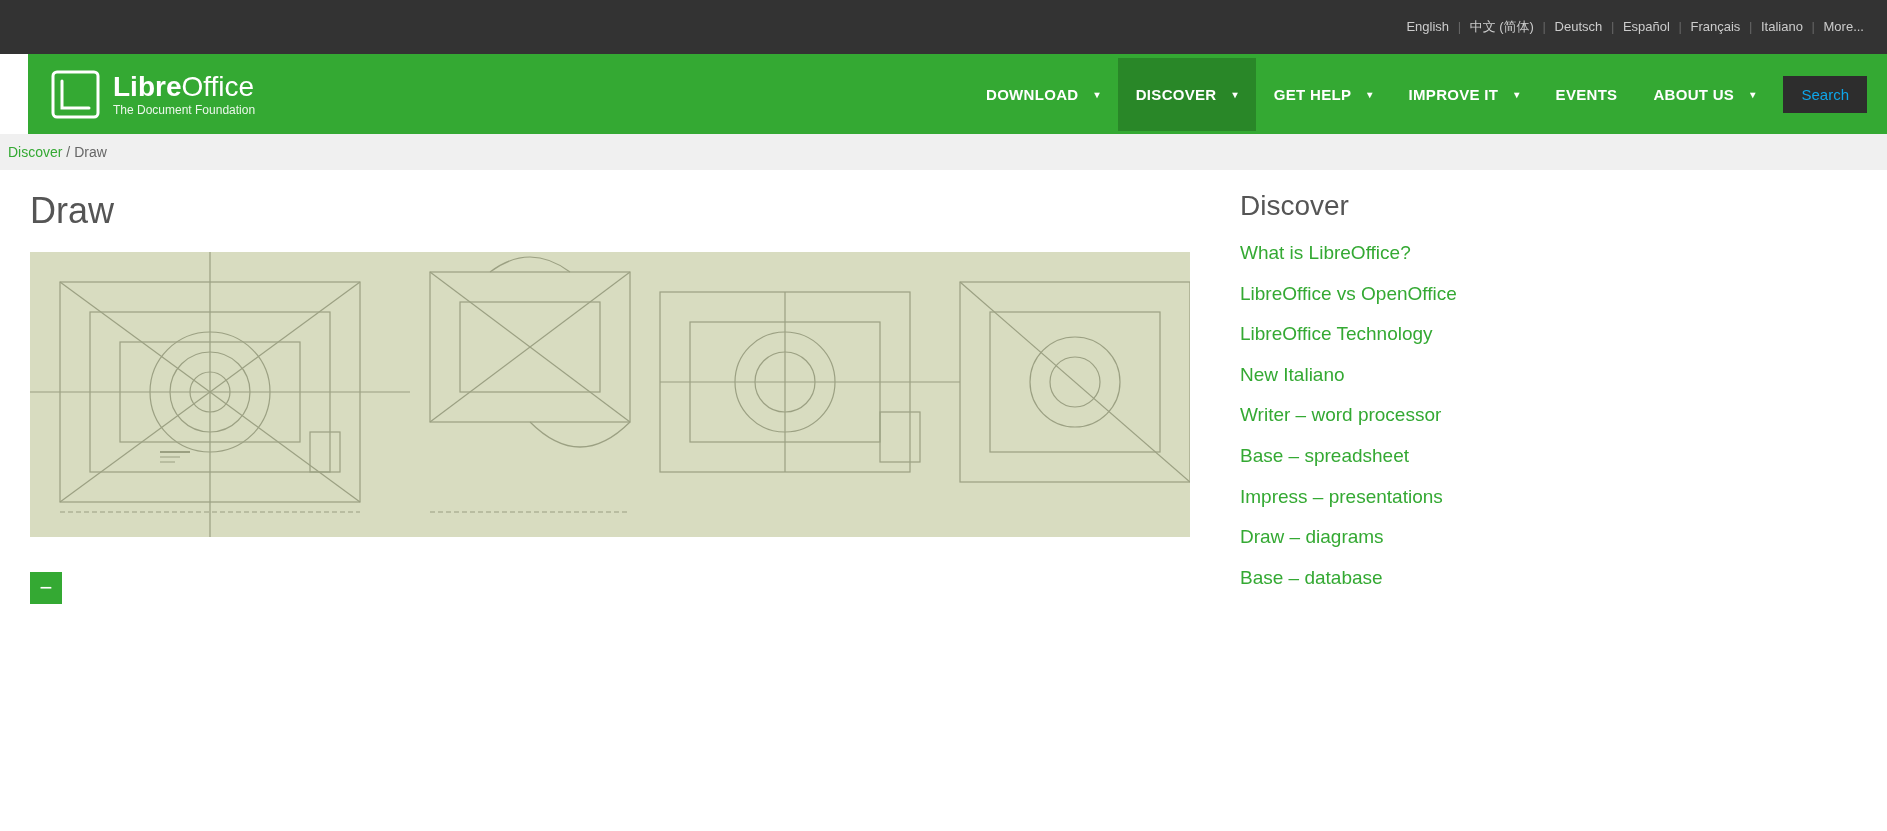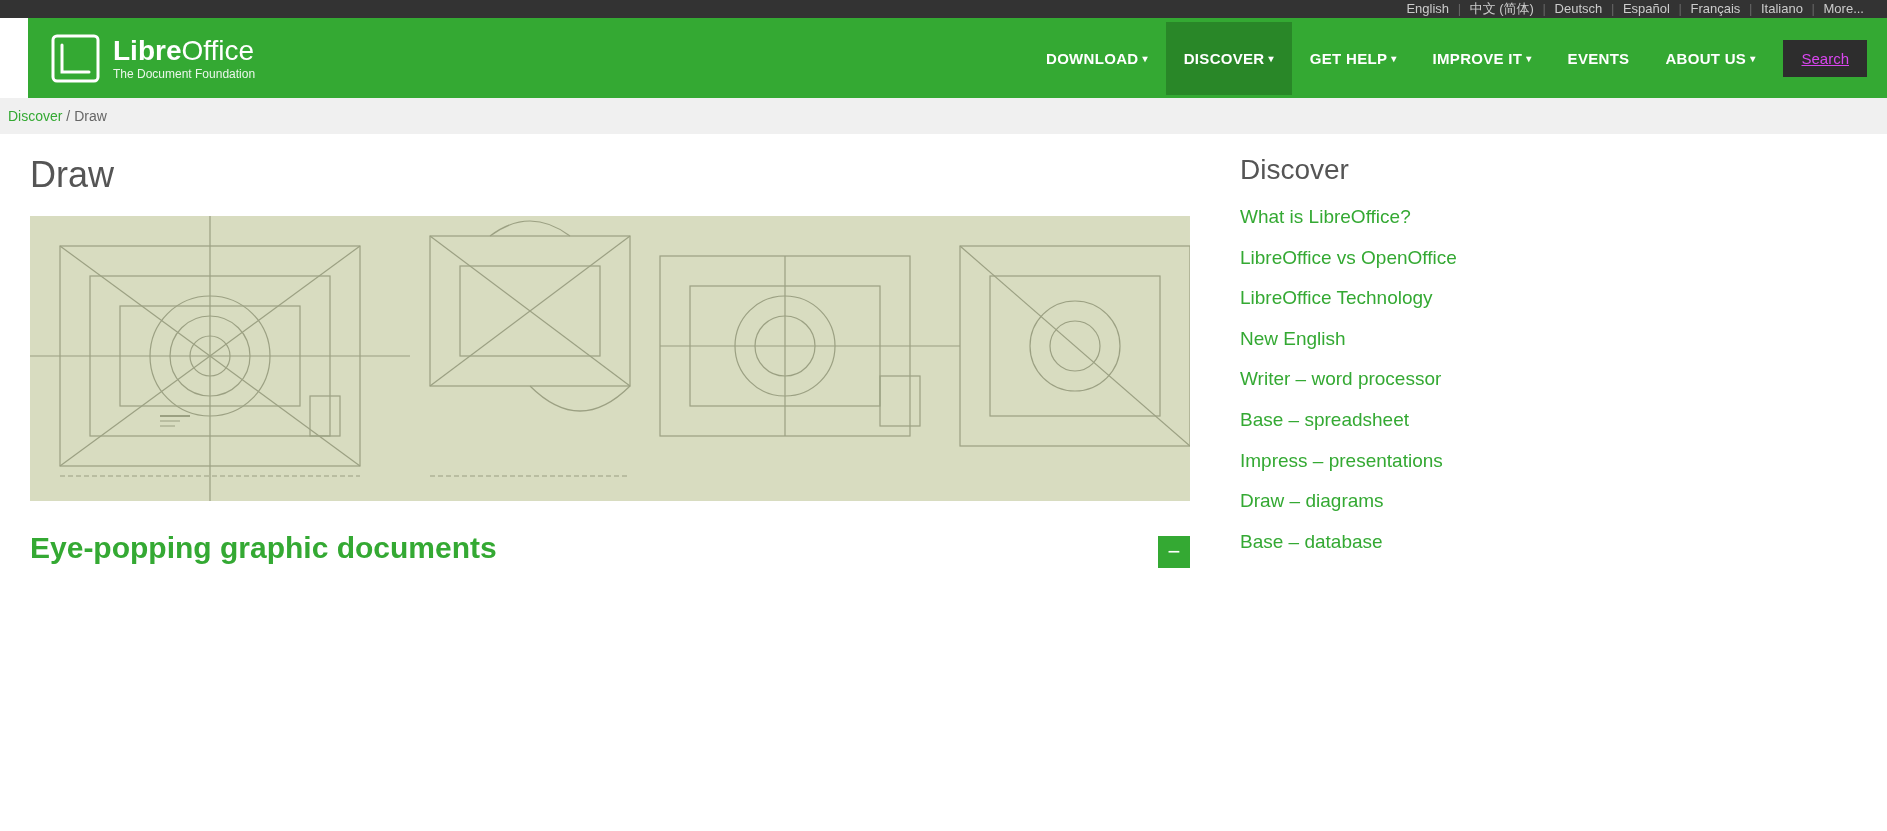--- a/index.html
+++ b/index.html
@@ -3,21 +3,21 @@
   <meta charset="utf-8">
   <style>
     * { margin: 0; padding: 0; box-sizing: border-box; }
     body { font-family: Arial, sans-serif; background: #fff; color: #333; }
 
     
     .lang-bar {
       background: #333;
       color: #ccc;
       text-align: right;
-      padding: 0 20px;
+      padding: 18px 20px;
       font-size: 13px;
     }
     .lang-bar a {
       color: #ccc;
       text-decoration: none;
       margin: 0 3px;
     }
     .lang-bar span { color: #666; margin: 0 2px; }
 
     
@@ -63,38 +63,37 @@
     }
     .nav-item {
       color: #fff;
       font-size: 15px;
       font-weight: bold;
       padding: 28px 18px;
       cursor: pointer;
       text-decoration: none;
       display: flex;
       align-items: center;
-      gap: 4px;
+      gap: 16px;
       white-space: nowrap;
       letter-spacing: 0.3px;
     }
     .nav-item.active { background: rgba(0,0,0,0.2); }
     .nav-arrow {
       font-size: 10px;
       margin-top: 1px;
     }
     .search-btn {
       background: #2d2d2d;
-      color: #d946ef;
+      color: #0ea5e9;
       border: none;
       padding: 10px 18px;
       font-size: 15px;
       cursor: pointer;
       margin-left: 10px;
-      text-decoration: underline;
     }
 
     
     .breadcrumb-bar {
       background: #f0f0f0;
       padding: 10px 8px;
       font-size: 14px;
       color: #666;
     }
     .breadcrumb-bar a {
@@ -305,32 +304,31 @@
             <line x1="150" y1="210" x2="165" y2="210" stroke-width="1"></line>
 
             <rect x="300" y="180" width="30" height="40"></rect>
             <rect x="870" y="160" width="40" height="50"></rect>
           </g>
         </svg>
       </div>
     </div>
 
     <div style="display:flex; align-items:flex-start; justify-content:space-between;">
-      <h2 class="section-title">Eye-popping graphic documents</h2>
       <button class="collapse-btn">−</button>
     </div>
   </div>
 
   <div class="sidebar">
     <h2 class="sidebar-title">Discover</h2>
 
     <a class="sidebar-link">What is LibreOffice?</a>
     <a class="sidebar-link">LibreOffice vs OpenOffice</a>
     <a class="sidebar-link">LibreOffice Technology</a>
-    <a class="sidebar-link">New English</a>
+    <a class="sidebar-link">New Italiano</a>
     <a class="sidebar-link">Writer – word processor</a>
     <a class="sidebar-link">Base – spreadsheet</a>
     <a class="sidebar-link">Impress – presentations</a>
     <a class="sidebar-link">Draw – diagrams</a>
     <a class="sidebar-link">Base – database</a>
   </div>
 
 </div>
 
 </body></html>

